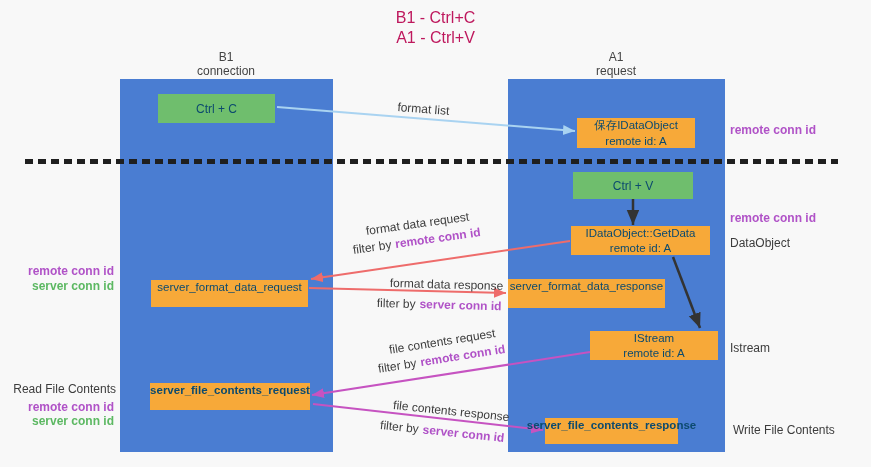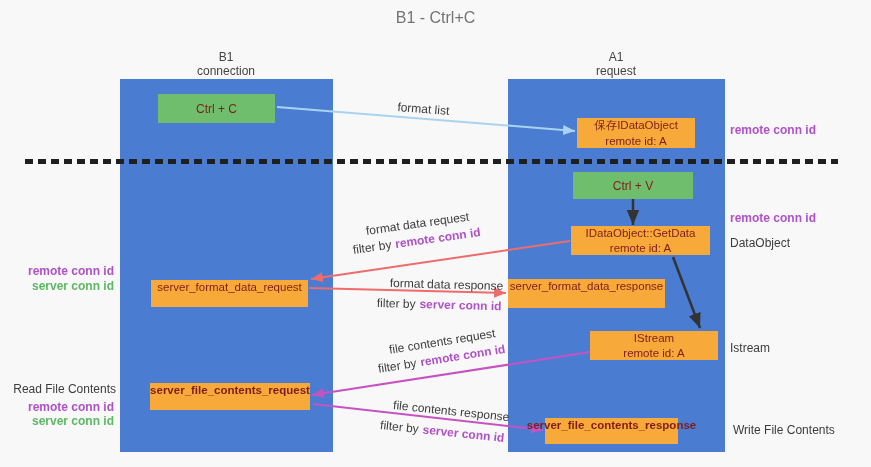--- a/index.html
+++ b/index.html
@@ -1,46 +1,47 @@
 <!DOCTYPE html>
 <html><head>
 <meta charset="utf-8">
 <style>
   html,body{margin:0;padding:0;}
   .canvas{
     position:relative;width:871px;height:467px;background:#f8f8f8;
     font-family:"Liberation Sans",sans-serif;overflow:hidden;color:#3c3c3c;
   }
   .title{position:absolute;left:0;top:8px;width:871px;text-align:center;
-    font-size:16px;line-height:20px;color:#737373;}
+    font-size:16px;line-height:20px;color:#be185d;}
   .lifeline-header{position:absolute;width:160px;text-align:center;
     font-size:12px;line-height:14px;color:#444;}
   .lifeline{position:absolute;background:#4a7dd2;}
   .box{position:absolute;display:flex;flex-direction:column;align-items:center;
-    justify-content:center;color:#7f1d1d;text-align:center;font-size:12px;line-height:14px;}
+    justify-content:center;color:#0c4a6e;text-align:center;font-size:12px;line-height:14px;}
   .green{background:#6fbe6d;}
   .orange{background:#f7a939;justify-content:space-between;}
   .small{font-size:11.5px;}
   .dashed-line{position:absolute;left:25px;top:159px;width:813px;height:5px;
     background:repeating-linear-gradient(90deg,#1f1f1f 0 8px,transparent 8px 13px);}
   .lbl{position:absolute;font-size:12px;white-space:nowrap;color:#3c3c3c;}
   .rot{transform-origin:left top;}
   .purple{color:#b052c7;font-weight:bold;}
   .greentxt{color:#5cb862;font-weight:bold;}
   .right-align{text-align:right;}
   .filter-prefix{margin-right:4px;}
   svg.overlay{position:absolute;left:0;top:0;pointer-events:none;}
 </style>
 </head>
 <body>
 
 <div class="canvas">
 
   <div class="title">
     <div>B1 - Ctrl+C</div>
+    <div>A1 - Ctrl+V</div>
   </div>
 
   <div class="lifeline-header" style="left:146px;top:50px;">
     <div>B1</div>
     <div>connection</div>
   </div>
   <div class="lifeline-header" style="left:536px;top:50px;">
     <div>A1</div>
     <div>request</div>
   </div>

